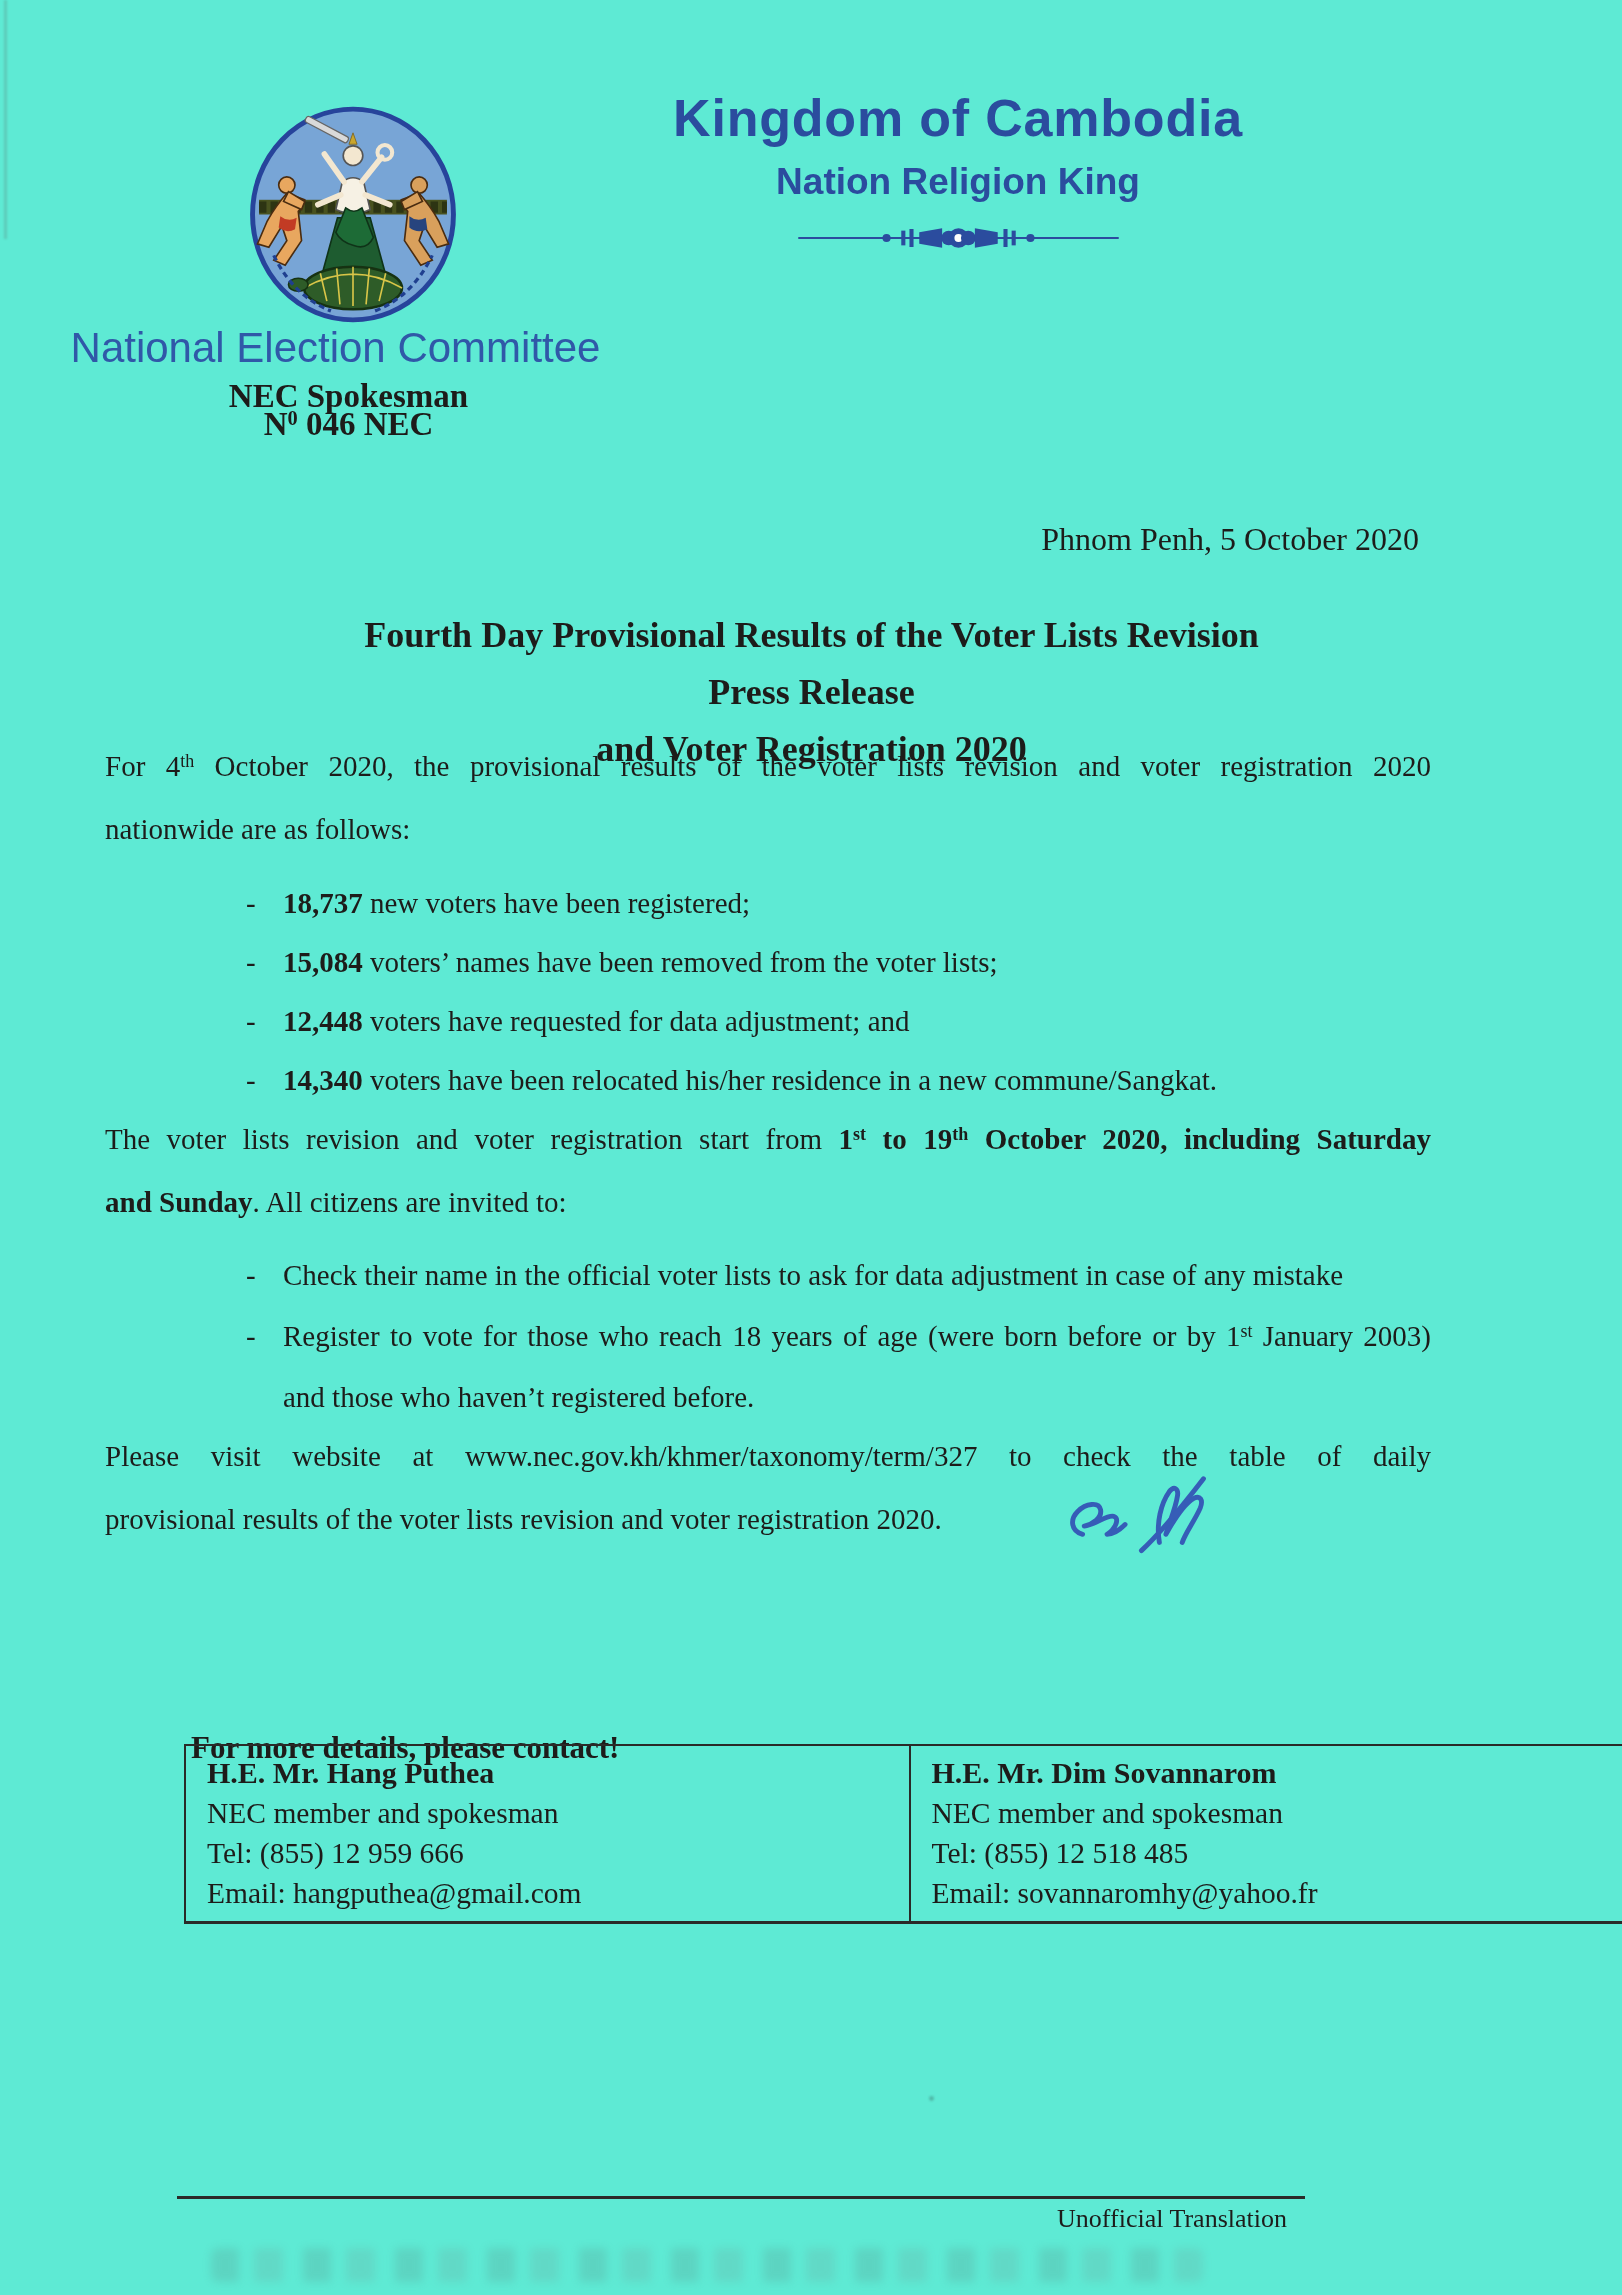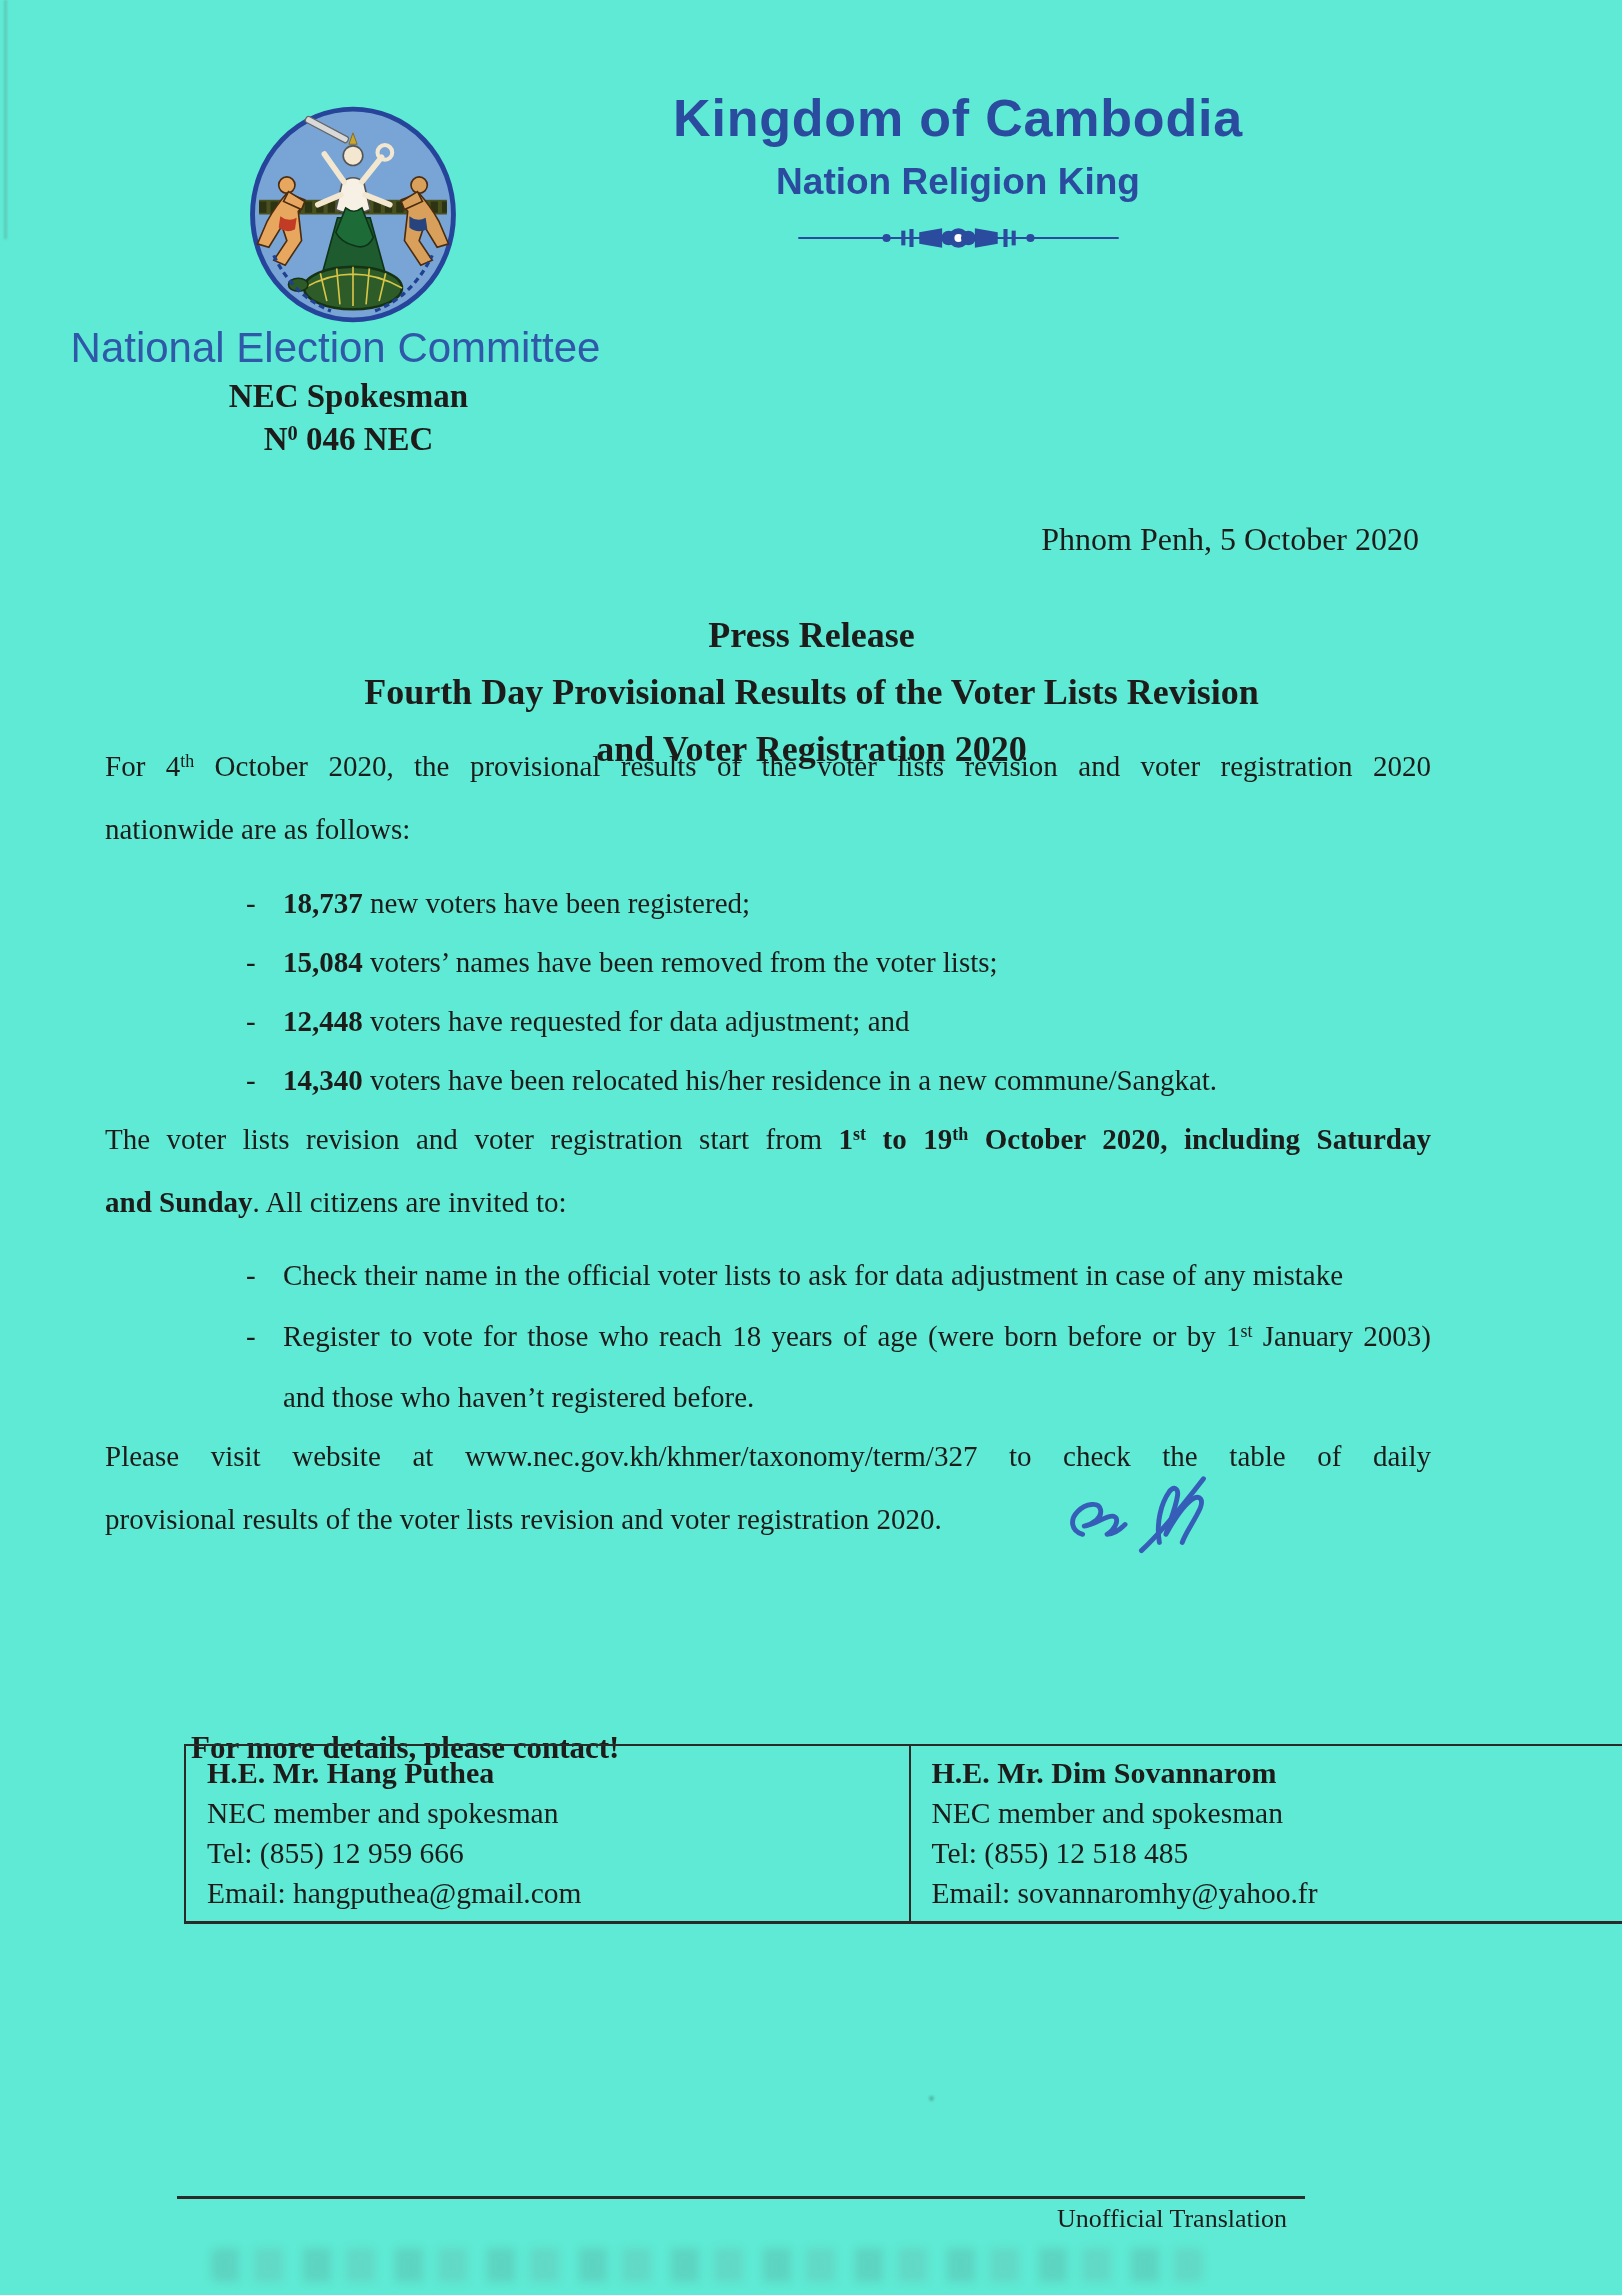--- a/index.html
+++ b/index.html
@@ -21,21 +21,21 @@
   .kingdom-block { position:absolute; left:573px; top:88px; width:770px; text-align:center; }
   .kingdom { font-family:"Liberation Sans", sans-serif; font-weight:bold; font-size:52px;
     color:#2b4c9e; letter-spacing:0.8px; }
   .motto { font-family:"Liberation Sans", sans-serif; font-weight:bold; font-size:37px;
     color:#2b4c9e; margin-top:13px; }
   .ornament { margin-top:21px; }
   .committee { position:absolute; left:57px; top:324px; width:557px; text-align:center;
     font-family:"Liberation Sans", sans-serif; font-size:42px; color:#3058a8; }
   .spokesman { position:absolute; left:70px; top:378px; width:557px; text-align:center;
     font-weight:bold; font-size:33px; }
-  .refnum { position:absolute; left:70px; top:421px; width:557px; text-align:center;
+  .refnum { position:absolute; left:70px; top:406px; width:557px; text-align:center;
     font-weight:bold; font-size:33px; }
   .dateline { position:absolute; top:521px; right:204px; font-size:32px; }
   .title-block { position:absolute; left:0; top:607px; width:100%; text-align:center;
     font-weight:bold; font-size:36px; line-height:57px; }
   
   .abs { position:absolute; left:105px; width:1326px; }
   p.doc { margin:0; font-size:29px; line-height:63px; }
   .line { display:block; }
   .line.stretch { text-align:justify; text-align-last:justify; }
   sup { font-size:.62em; line-height:0; position:relative; top:-.48em; vertical-align:baseline; }
@@ -126,22 +126,22 @@
     </svg>
   </div>
 
   <div class="committee">National Election Committee</div>
   <div class="spokesman">NEC Spokesman</div>
   <div class="refnum"><span>N</span><sup>0</sup><span> 046 NEC</span></div>
 
   <div class="dateline">Phnom Penh, 5 October 2020</div>
 
   <div class="title-block">
+    <div>Fourth Day Provisional Results of the Voter Lists Revision</div>
     <div>Press Release</div>
-    <div>Fourth Day Provisional Results of the Voter Lists Revision</div>
     <div>and Voter Registration 2020</div>
   </div>
 
   <p class="doc abs" style="top:735px;">
       <span class="line stretch"><span>For 4</span><sup>th</sup><span> October 2020, the provisional results of the voter lists revision and voter registration 2020</span></span>
       <span class="line"><span>nationwide are as follows:</span></span>
     </p>
 
   <ul class="dashlist results abs" style="top:883px;">
     <li>

